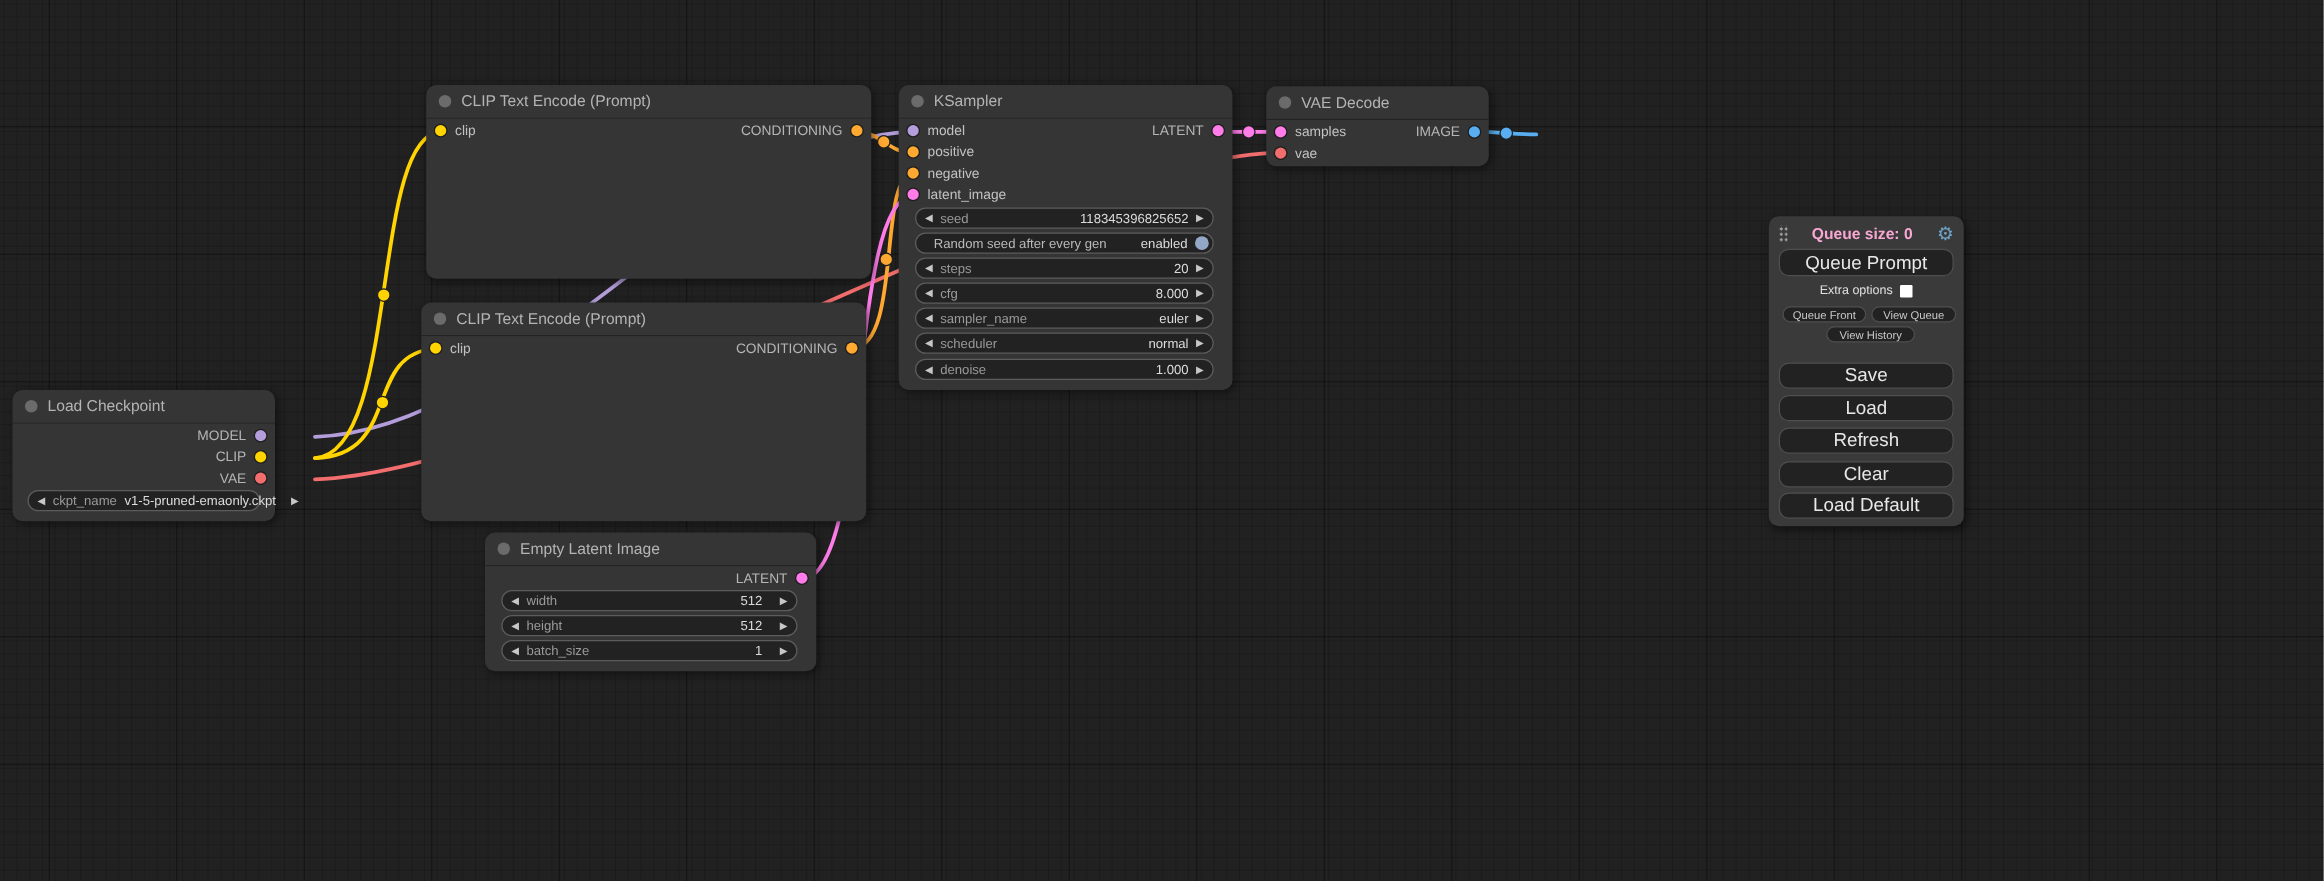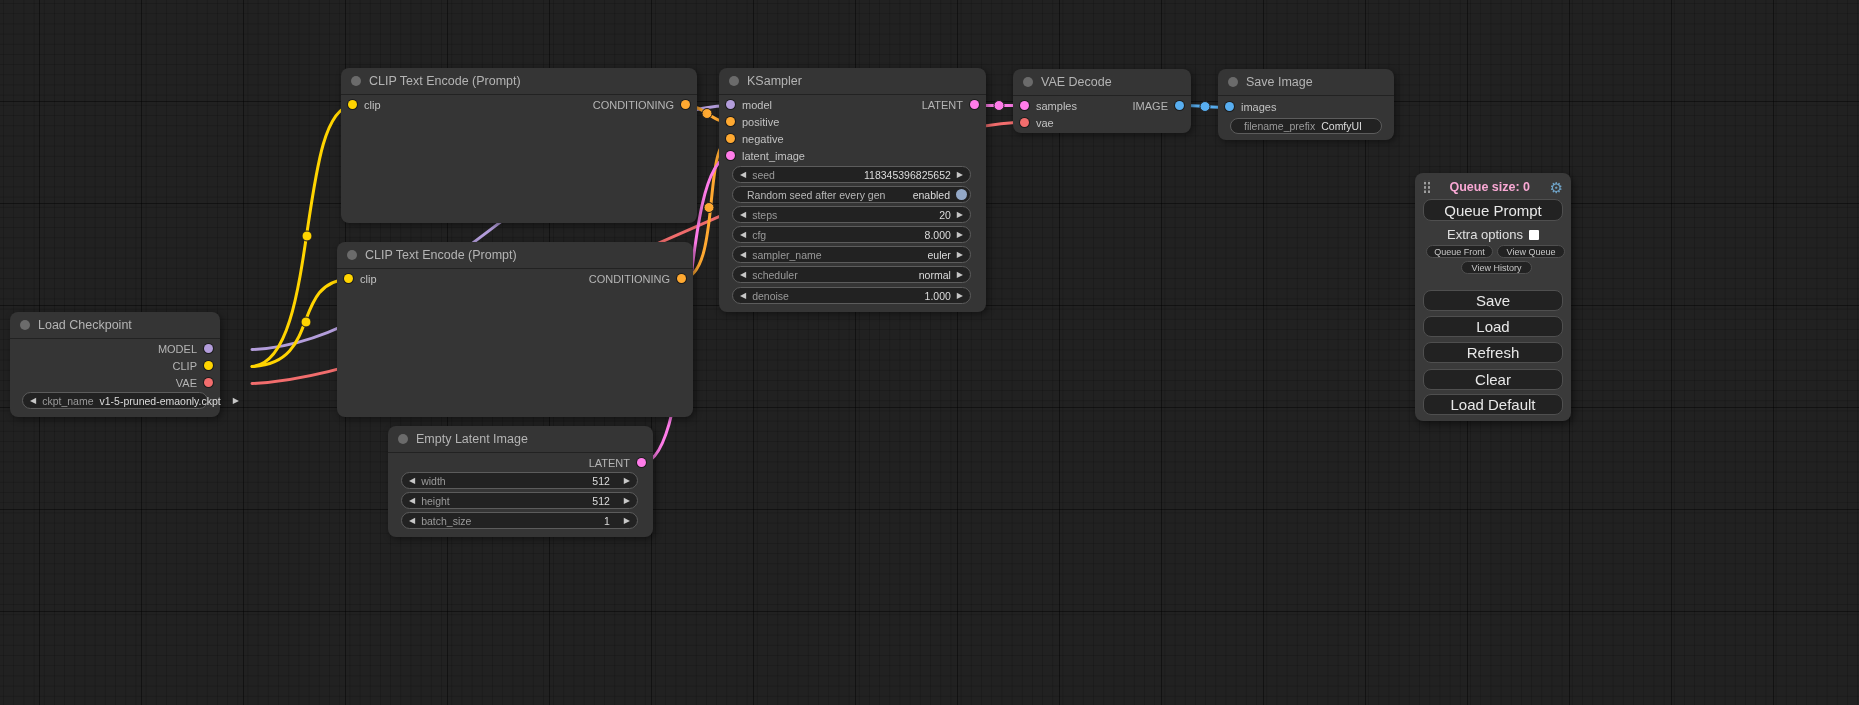--- a/index.html
+++ b/index.html
@@ -53,21 +53,21 @@
   .qp-head{position:absolute;top:6px;left:8px;right:8px;height:16px;display:flex;align-items:center;}
   .qp-handle{width:7px;height:14px;background-image:radial-gradient(#9d9d9d 1px,transparent 1.1px);background-size:4px 4.3px;background-position:0 1px;}
   .qp-size{flex:1;text-align:center;font-size:12.5px;color:#f9a8d4;font-weight:bold;}
   .qp-gear{font-size:15px;line-height:1;}
   .btn{
     position:absolute;left:8px;right:8px;background:#222222;border:1px solid #4f4f4f;border-radius:8px;
     display:flex;align-items:center;justify-content:center;color:#e8e8e8;box-sizing:border-box;cursor:pointer;
   }
   .btn.big{height:21px;font-size:15px;}
   .btn.small{font-size:9px;height:13px;border-radius:7px;color:#c8c8c8;}
-  .qp-extra{position:absolute;left:0;right:0;display:flex;align-items:center;justify-content:center;gap:6px;font-size:13px;color:#e0e0e0;}
+  .qp-extra{position:absolute;left:0;right:0;display:flex;align-items:center;justify-content:center;gap:6px;font-size:10px;color:#e0e0e0;}
   .qp-check{width:10px;height:10px;background:#ffffff;border-radius:1px;}
 </style>
 </head>
 <body>
 
 <div id="canvas">
 
   <svg id="wires" width="1859" height="705">
     <g fill="none" stroke-width="3" stroke-linecap="round">
       <path d="M252,383.5 C450,376 826,128 1024,122" stroke="#f26d6d"></path>
@@ -234,34 +234,20 @@
         <span style="color:#b5b5b5">IMAGE</span>
         <span class="dot" style="background: rgb(88, 174, 240);"></span>
       </span>
     </div>
     <div class="slot in" style="top:45px">
       <span class="dot" style="background: rgb(242, 109, 109);"></span>
       <span>vae</span>
     </div>
   </div>
 
-  <div class="node" style="left:1218px;top:69px;width:176px;height:71px">
-    <div class="node-title">
-      <span class="tdot" style="background: rgb(107, 107, 107);"></span>
-      <span>Save Image</span>
-    </div>
-    <div class="slot in" style="top:29px">
-      <span class="dot" style="background: rgb(88, 174, 240);"></span>
-      <span>images</span>
-    </div>
-    <div class="widget" style="left:12px;right:12px;top:49px;height:16px">
-      <span class="wlabel" style="margin-left:6px">filename_prefix</span>
-      <span class="wvalue" style="margin-right:12px">ComfyUI</span>
-    </div>
-  </div>
 
   <div class="node" style="left:388px;top:426px;width:265px;height:111px">
     <div class="node-title">
       <span class="tdot" style="background: rgb(107, 107, 107);"></span>
       <span>Empty Latent Image</span>
     </div>
     <div class="slot out" style="top:28px">
       <span>LATENT</span>
       <span class="dot" style="background: rgb(255, 124, 233);"></span>
     </div>

